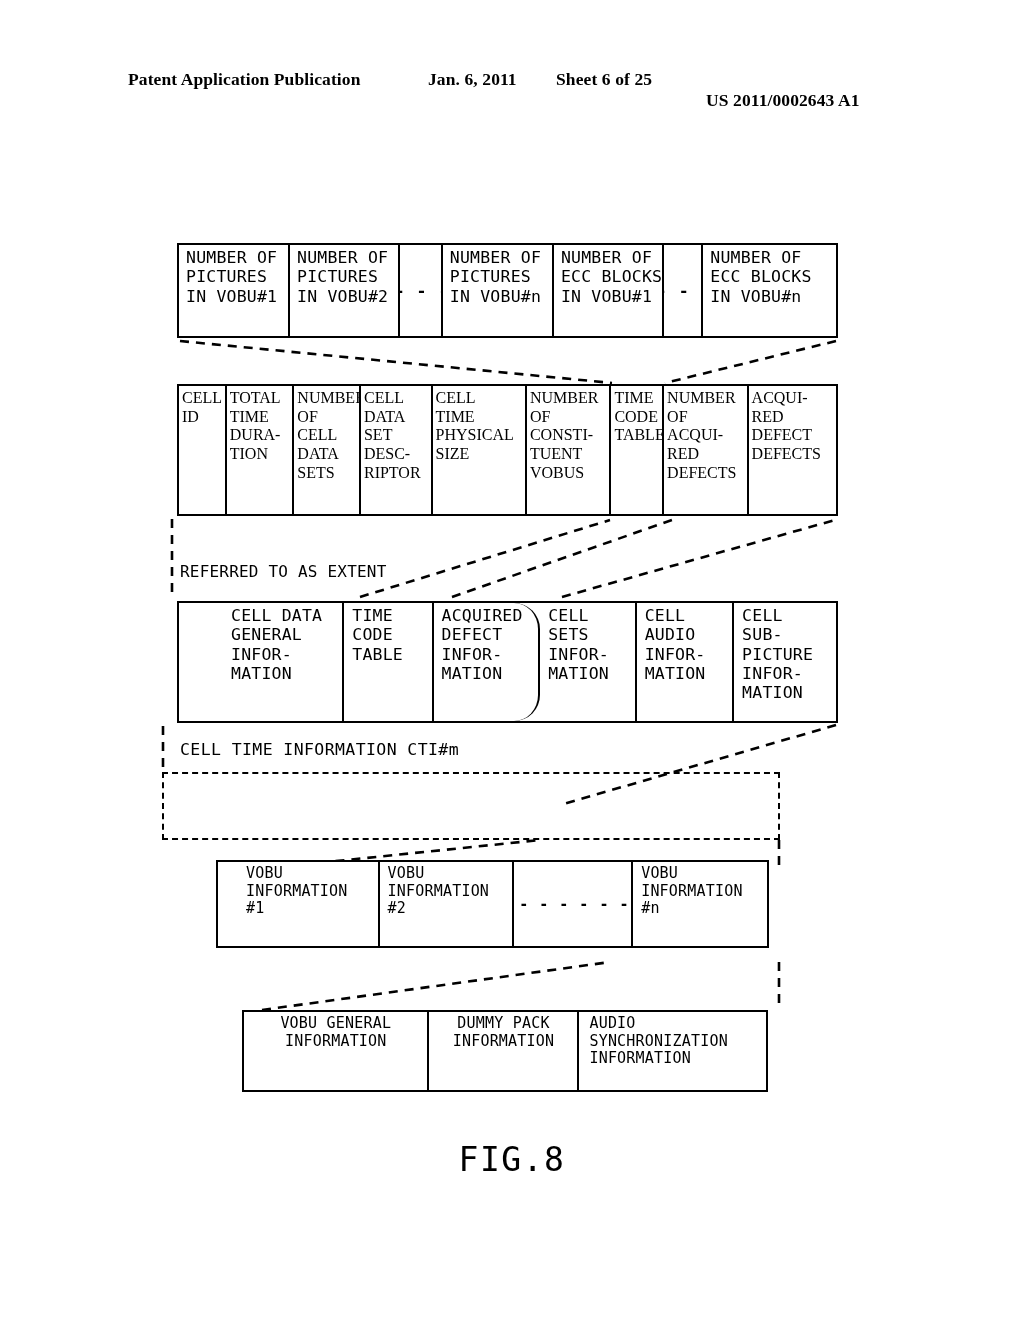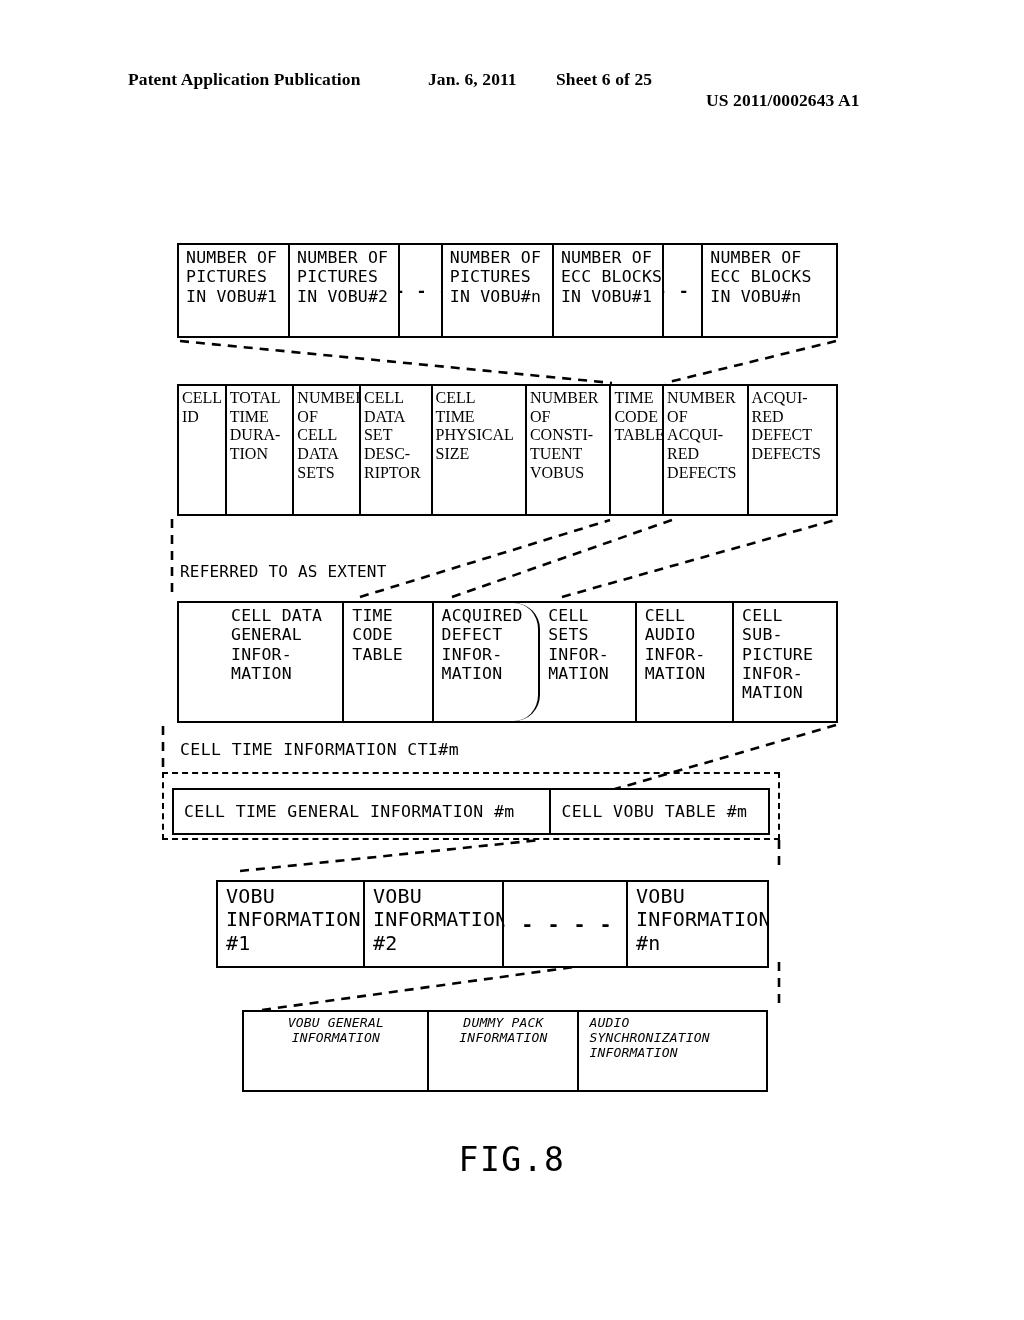--- a/index.html
+++ b/index.html
@@ -182,41 +182,41 @@
     font-size: 16.5px;
     letter-spacing: 0.4px;
   }
   #tbl4 .cell { padding-left: 10px; justify-content: center; }
   #tbl4 .c0 { width: 380px; }
   #tbl4 .c1 { width: 218px; }
 
   
   #tbl5 {
     left: 216px;
-    top: 880px;
+    top: 860px;
     width: 553px;
     height: 88px;
-    font-size: 20px;
+    font-size: 15px;
     letter-spacing: 0.2px;
+    padding-left: 20px;
   }
   #tbl5 .cell { padding-left: 8px; }
   #tbl5 .c0 { width: 148px; }
   #tbl5 .c1 { width: 140px; }
   #tbl5 .c2 { width: 125px; }
   #tbl5 .c3 { width: 140px; }
 
   
   #tbl6 {
     left: 242px;
     top: 1010px;
     width: 526px;
     height: 82px;
-    font-size: 13px;
+    font-size: 15px;
     letter-spacing: 0.2px;
-    font-style: italic;
   }
   #tbl6 .c0 { width: 186px; }
   #tbl6 .c1 { width: 152px; }
   #tbl6 .c2 { width: 188px; padding-left: 10px; }
 
   
   #fig-caption {
     position: absolute;
     left: 0;
     top: 1140px;
@@ -394,28 +394,20 @@
       <span class="ln">PICTURE</span>
       <span class="ln">INFOR-</span>
       <span class="ln">MATION</span>
     </div>
   </div>
 
   <div id="cti-label">CELL TIME INFORMATION CTI#m</div>
 
   <div id="cti-dashbox"></div>
 
-  <div class="tbl" id="tbl4">
-    <div class="cell c0">
-      <span class="ln">CELL TIME GENERAL INFORMATION #m</span>
-    </div>
-    <div class="cell c1">
-      <span class="ln">CELL VOBU TABLE #m</span>
-    </div>
-  </div>
 
   <div class="tbl" id="tbl5">
     <div class="cell c0">
       <span class="ln">VOBU</span>
       <span class="ln">INFORMATION</span>
       <span class="ln">#1</span>
     </div>
     <div class="cell c1">
       <span class="ln">VOBU</span>
       <span class="ln">INFORMATION</span>

